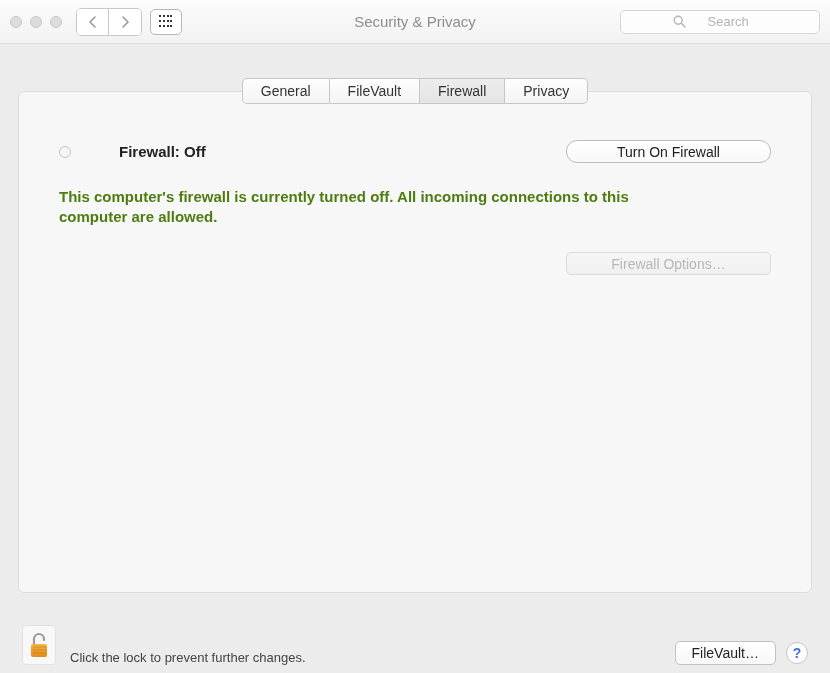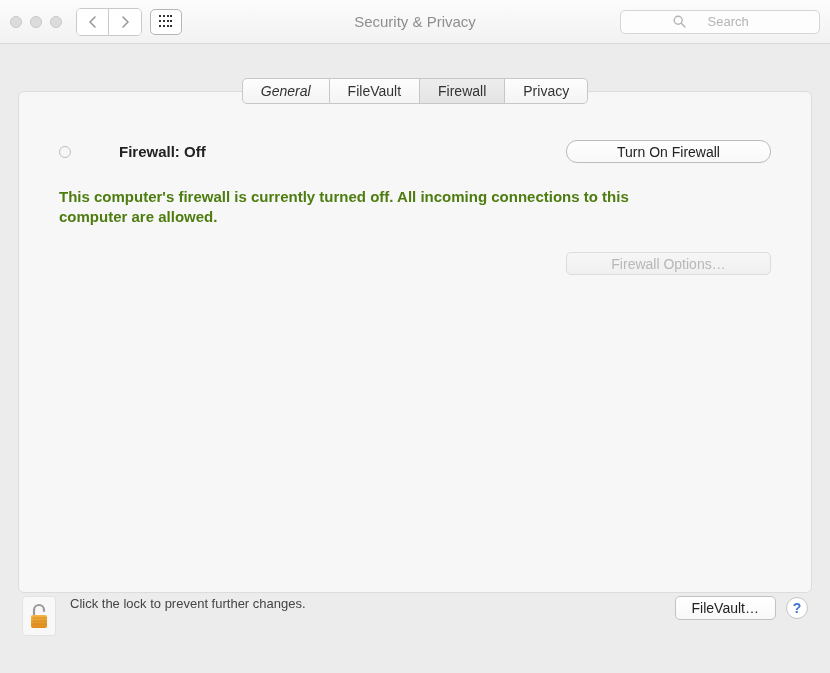--- a/index.html
+++ b/index.html
@@ -69,21 +69,21 @@
     .tabs {
       display: flex; justify-content: center; position: relative;
       z-index: 2;
     }
     .tabs button {
       padding: 4px 18px; font-size: 14px; border: 1px solid #c7c7c7;
       background: linear-gradient(#fdfdfd,#f4f4f4); color: #333;
       cursor: default;
     }
     .tabs button + button { border-left: none; }
-    .tabs button:first-child { border-radius: 5px 0 0 5px; font-style: italic; }
+    .tabs button:first-child { border-radius: 5px 0 0 5px; }
     .tabs button:last-child { border-radius: 0 5px 5px 0; }
     .tabs button.active {
       background: linear-gradient(#ededed,#e4e4e4);
     }
 
     .pane {
       margin-top: -13px;
       background: #f7f7f7;
       border: 1px solid #dcdcdc;
       border-radius: 6px;
@@ -112,22 +112,22 @@
     }
     .options-btn {
       position: absolute; top: 160px; right: 40px;
       width: 205px; height: 23px;
       background: linear-gradient(#f6f6f6,#f0f0f0);
       border: 1px solid #dcdcdc; border-radius: 5px;
       font-size: 14px; color: #b7b7b7; cursor: default;
     }
 
     .footer {
-      position: absolute; bottom: 15px; left: 0; right: 0;
-      height: 62px; display: flex; align-items: flex-start;
+      position: absolute; bottom: 8px; left: 0; right: 0;
+      height: 62px; display: flex; align-items: flex-end;
       padding: 0 22px;
     }
     .lock {
       width: 34px; height: 40px; display: flex; align-items: flex-end;
       justify-content: center; position: relative;
       border: 1px solid #e2e2e2; border-radius: 4px; background: #f8f8f8;
       padding-bottom: 4px;
     }
     .lock svg { display: block; }
     .lock-label { margin-left: 14px; font-size: 13px; color: #444; }

